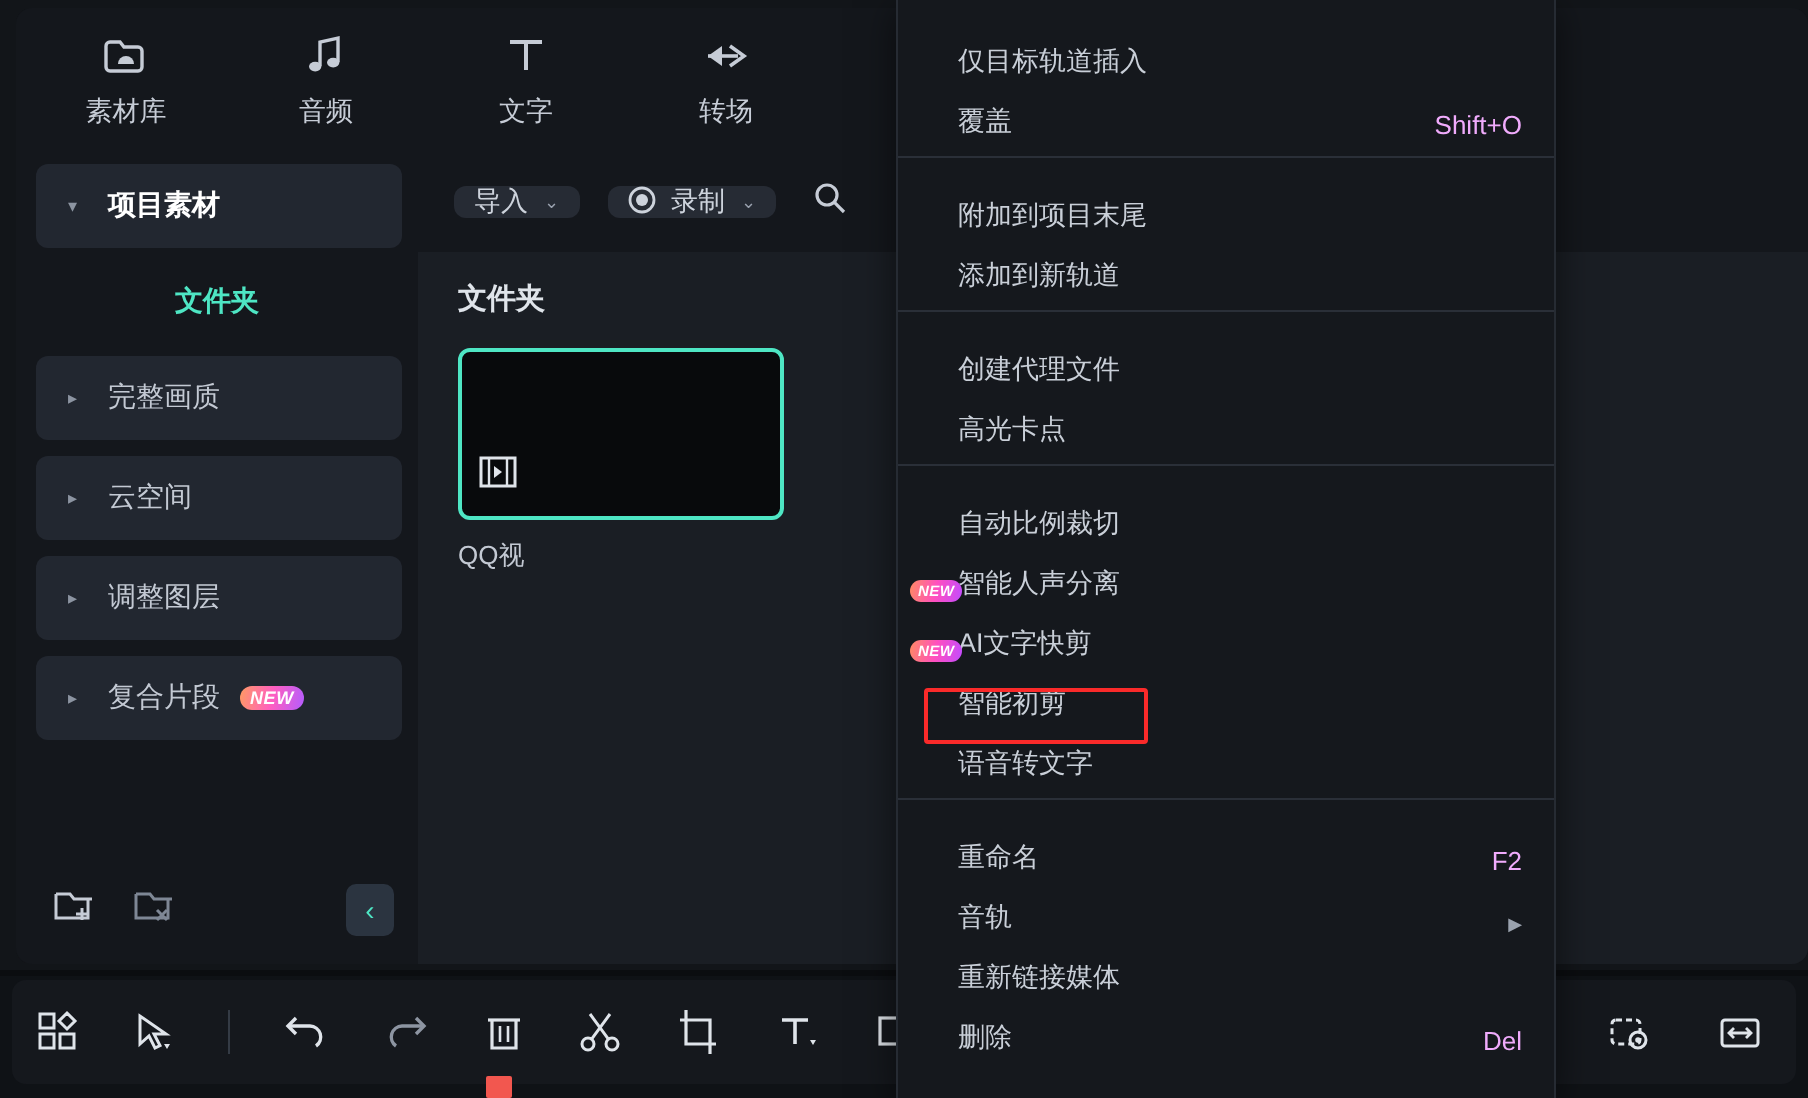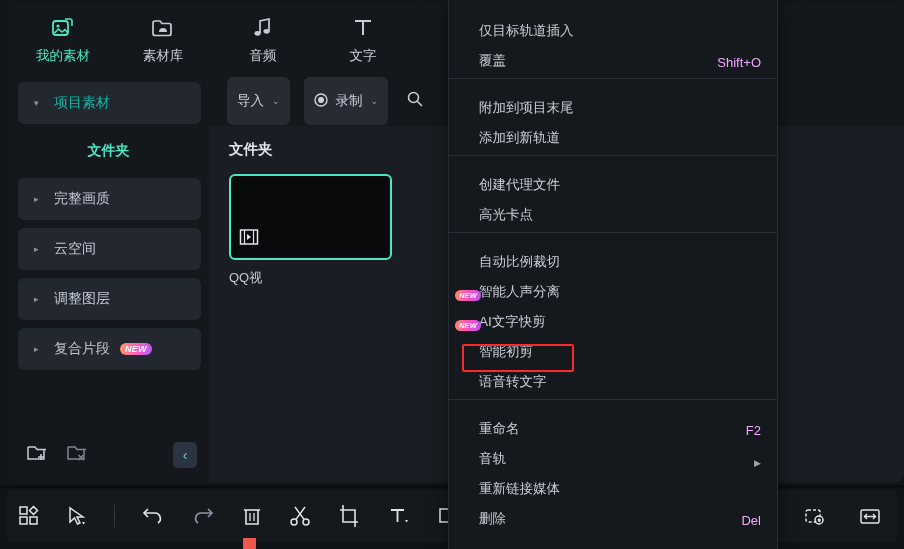--- a/index.html
+++ b/index.html
@@ -73,21 +73,21 @@
   .library {
     position: absolute; left: 201px; top: 72px; width: 695px; height: 406px;
     background: #1a1e24; border-radius: 0 0 8px 0;
   }
   .lib-toolbar {
     position: absolute; left: 0; top: 0; width: 695px; height: 50px;
     background: #14171c;
     display: flex; align-items: center; padding-left: 18px; gap: 14px;
   }
   .pill {
-    height: 48px; background: #262b34; border-radius: 6px;
+    height: 16px; background: #262b34; border-radius: 6px;
     display: flex; align-items: center; padding: 0 10px; gap: 8px;
     color: #cdd3dc; font-size: 13.5px; cursor: pointer;
   }
   .chev { font-size: 9px; color: #9aa2af; }
   .search-btn { margin-left: 4px; cursor: pointer; }
 
   .lib-title {
     position: absolute; left: 20px; top: 64px;
     font-size: 14.5px; color: #dfe4ea; font-weight: bold;
   }
@@ -235,31 +235,20 @@
         <rect x="3" y="3" width="12" height="12" fill="none" stroke="#c3c9d3" stroke-width="1.6"></rect>
       </svg>
     </span>
   </div>
   <div class="pv-divider"></div>
 
   <div class="panel-shell">
     <div class="media-panel">
 
       <div class="tabbar">
-        <div class="tab active">
-          <span class="ticon">
-            <svg width="26" height="24" viewBox="0 0 26 24">
-              <path d="M15 3 h5 a2 2 0 0 1 2 2 v5" fill="none" stroke="#4ee6c4" stroke-width="1.6"></path>
-              <rect x="3" y="5" width="15" height="14" rx="3" fill="none" stroke="#4ee6c4" stroke-width="1.8"></rect>
-              <circle cx="8" cy="10" r="1.6" fill="#4ee6c4"></circle>
-              <path d="M4.5 17 l4-4 3.5 3 3-2.5 3 3.5" fill="none" stroke="#4ee6c4" stroke-width="1.6"></path>
-            </svg>
-          </span>
-          <span class="tlabel">我的素材</span>
-        </div>
 
         <div class="tab">
           <span class="ticon">
             <svg width="26" height="24" viewBox="0 0 26 24">
               <path d="M3 7 a2 2 0 0 1 2-2 h5 l2 2.5 h7 a2 2 0 0 1 2 2 v8 a2 2 0 0 1-2 2 h-14 a2 2 0 0 1-2-2 z" fill="none" stroke="#c6ccd6" stroke-width="1.7"></path>
               <path d="M9 16 a4 4 0 0 1 8 0 z" fill="#c6ccd6"></path>
             </svg>
           </span>
           <span class="tlabel">素材库</span>
         </div>
@@ -292,21 +281,21 @@
               <path d="M5 12 H20" stroke="#c6ccd6" stroke-width="1.8"></path>
             </svg>
           </span>
           <span class="tlabel">转场</span>
         </div>
       </div>
 
       <div class="sidebar">
         <div class="side-item" style="top:6px;">
           <span class="caret">▾</span>
-          <span class="slabel" style="font-weight:normal;color:#14b8a6;">项目素材</span>
+          <span class="slabel" style="font-weight:bold;color:#ffffff;">项目素材</span>
         </div>
 
         <div class="side-group-label" style="top:66px;">文件夹</div>
 
         <div class="side-item" style="top:102px;">
           <span class="caret">▸</span>
           <span class="slabel">完整画质</span>
         </div>
 
         <div class="side-item" style="top:152px;">

